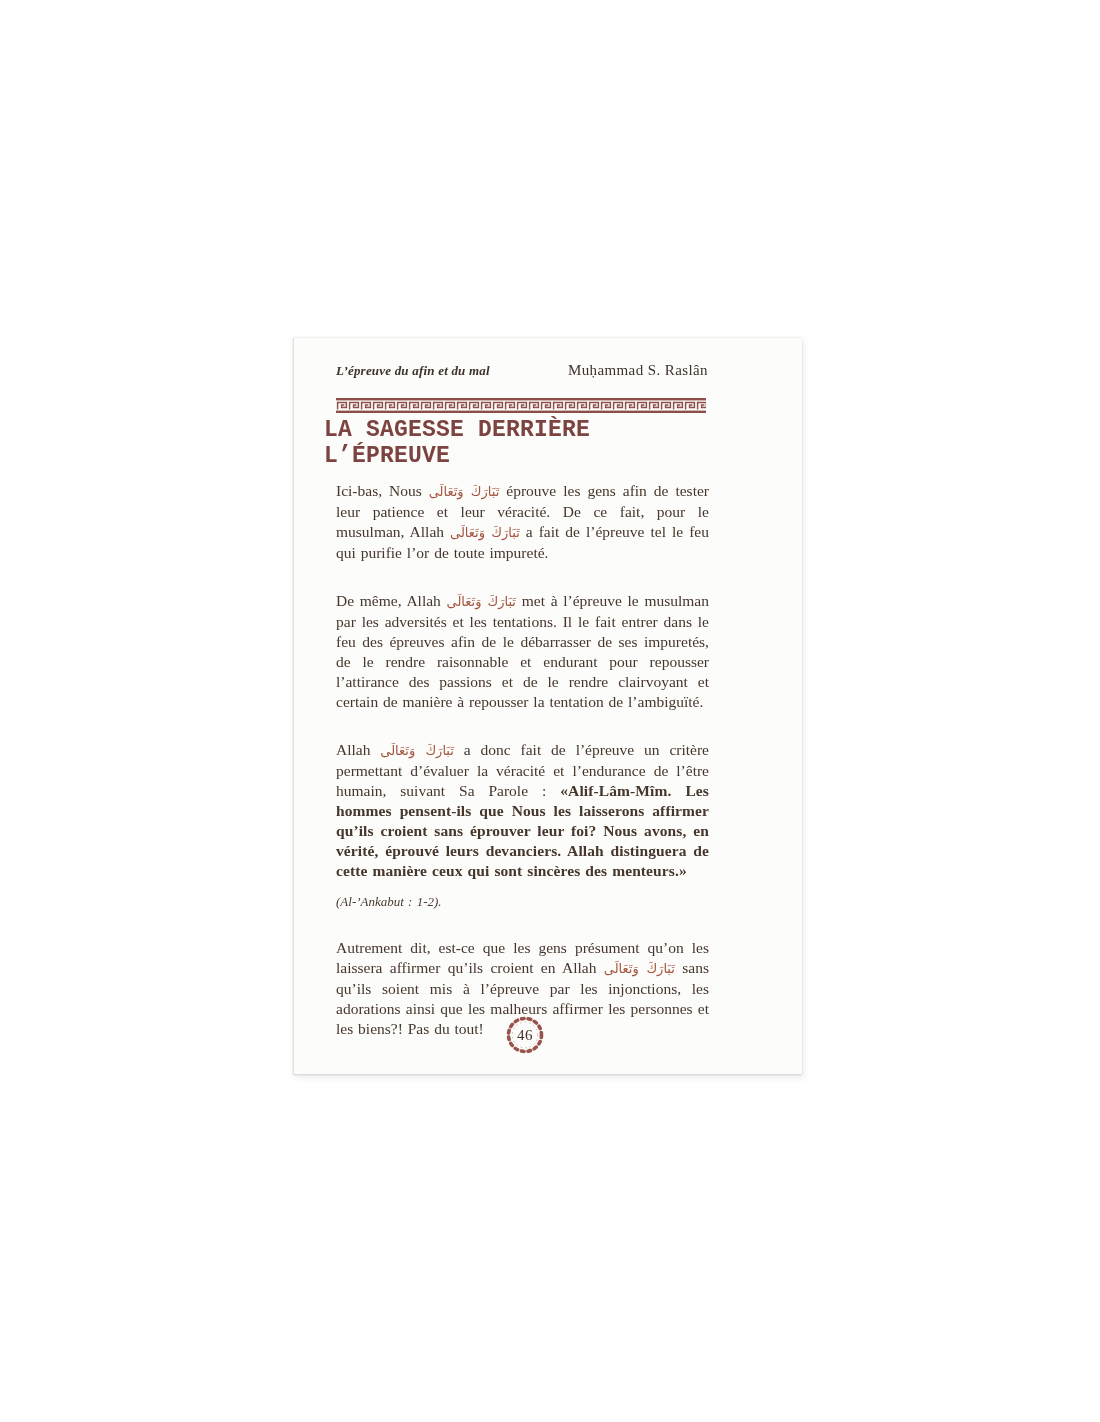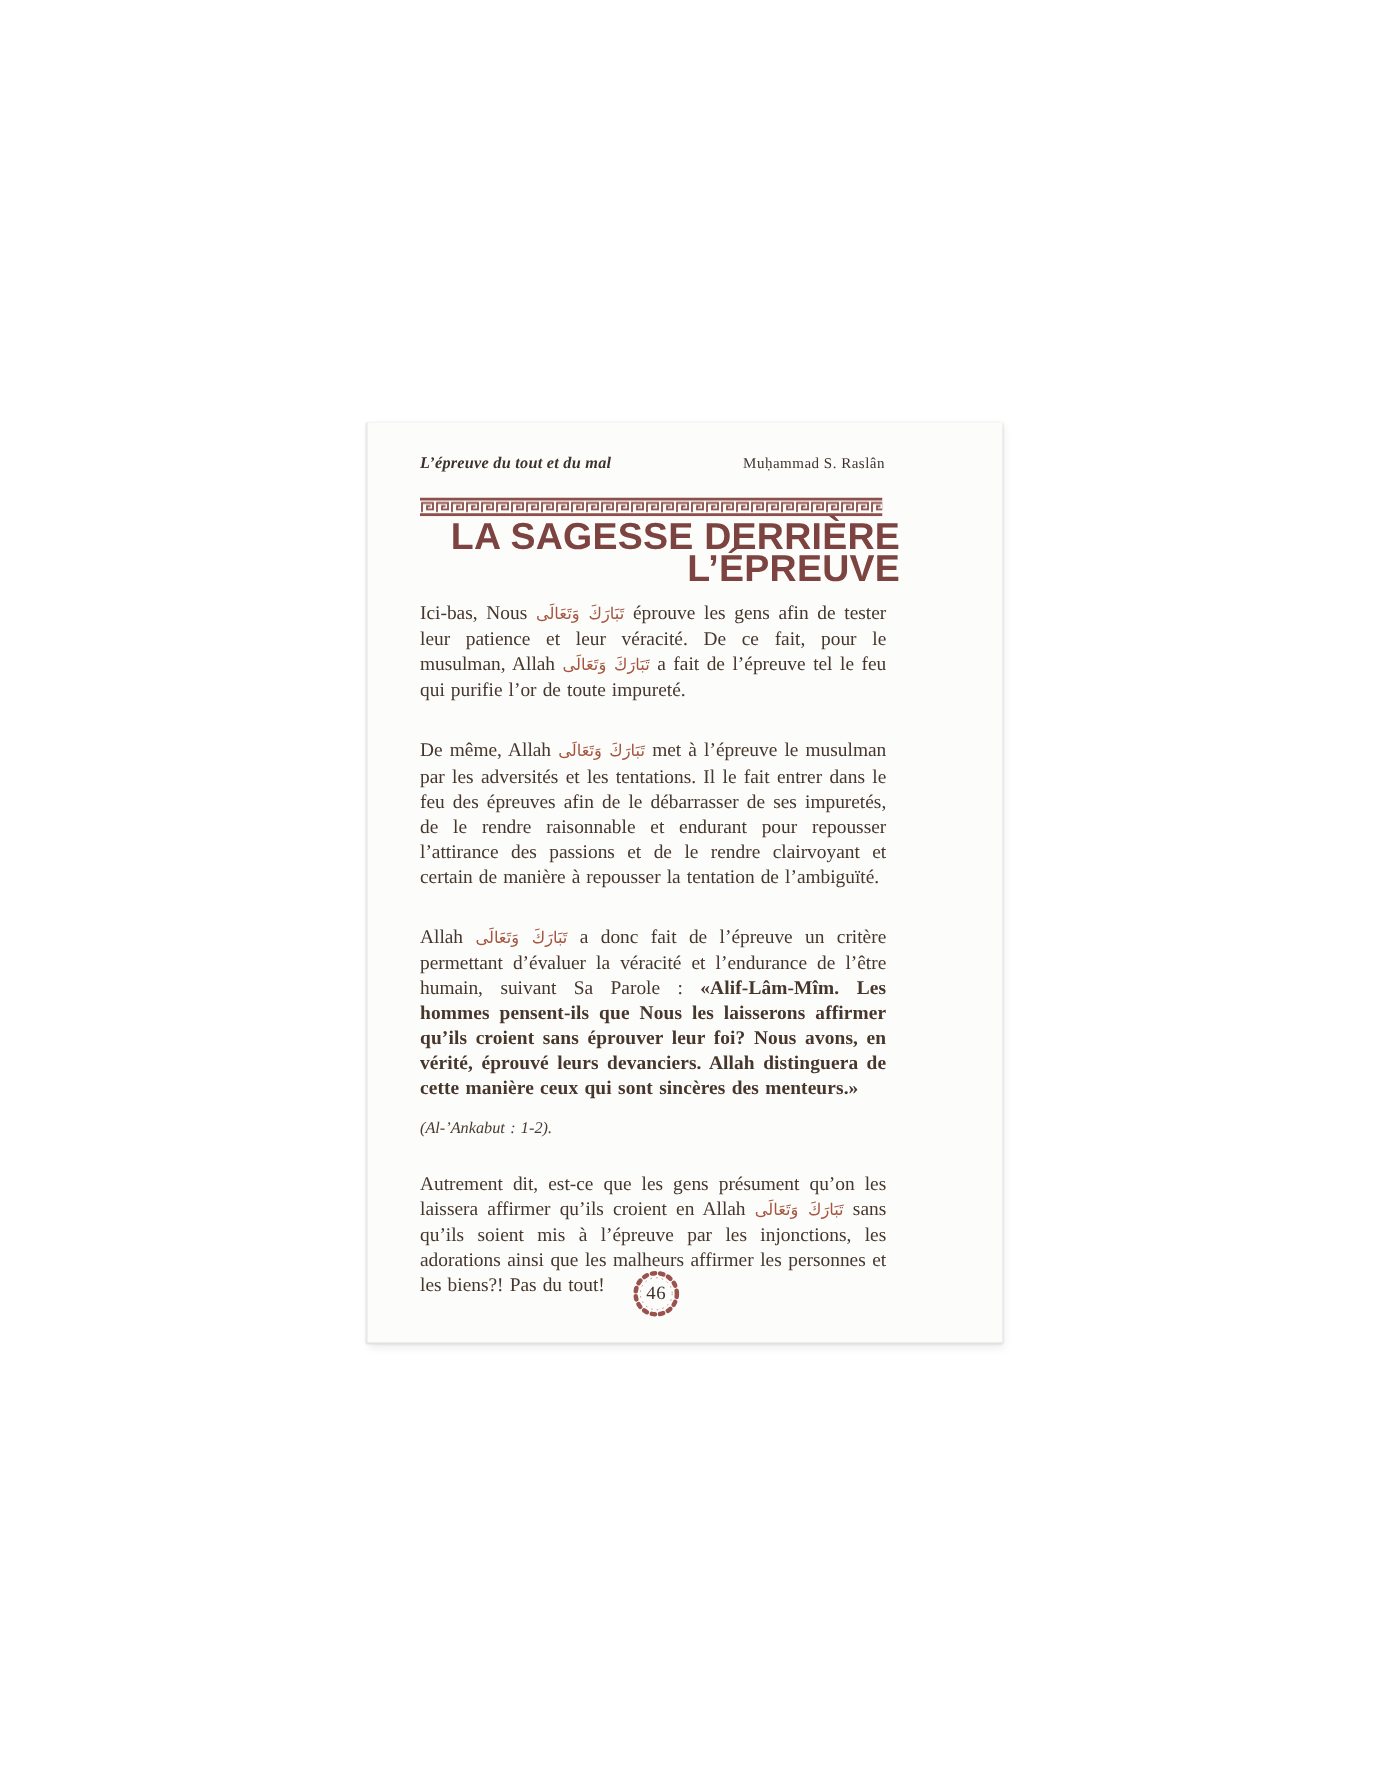--- a/index.html
+++ b/index.html
@@ -30,30 +30,30 @@
   }
   .running-header{
     position:absolute;left:42px;top:24px;width:372px;
     display:flex;justify-content:space-between;align-items:baseline;
   }
   .hdr-book-title{
     font-style:italic;font-weight:bold;
     font-size:13px;color:#3e322c;letter-spacing:.2px;
   }
   .hdr-author{
-    font-size:12px;color:#3e322c;letter-spacing:.4px;
+    font-size:15px;color:#3e322c;letter-spacing:.4px;
   }
   .meander-band{
     position:absolute;left:42px;top:60px;display:block;
   }
   .chapter-title{
     position:absolute;left:30px;top:79px;width:396px;margin:0;
-    text-align:right;
-    font-family:Liberation Sans, sans-serif;
-    font-weight:bold;font-size:30px;line-height:26px;
+    text-align:left;
+    font-family:Liberation Mono, monospace;
+    font-weight:bold;font-size:23px;line-height:26px;
     letter-spacing:.2px;
     color:var(--accent-maroon,#7c4340);
   }
   .body-paragraphs{
     position:absolute;left:42px;top:143px;width:373px;
     color:var(--body-text,#46362c);
   }
   .para{
     margin:0 0 0 0;
     font-size:15.5px;line-height:20px;
@@ -85,21 +85,21 @@
     display:flex;align-items:center;justify-content:center;
     font-size:15px;color:#40322b;letter-spacing:.5px;
   }
 </style>
 </head>
 <body>
 
 <div class="book-page">
 
   <div class="running-header">
-    <span class="hdr-book-title">L’épreuve du tout et du mal</span>
+    <span class="hdr-book-title">L’épreuve du afin et du mal</span>
     <span class="hdr-author">Muḥammad S. Raslân</span>
   </div>
 
   <svg class="meander-band" width="370" height="15" viewBox="0 0 370 15" aria-hidden="true">
     <defs>
       <pattern id="gk" width="12" height="15" patternUnits="userSpaceOnUse">
         <path d="M1.6,11.6 L1.6,4.4 L10.4,4.4 L10.4,9.6 L5.6,9.6 L5.6,6.9 L8.4,6.9" fill="none" stroke="#8d4f4a" stroke-width="1.5"></path>
       </pattern>
     </defs>
     <rect x="0" y="2.5" width="370" height="10" fill="url(#gk)"></rect>

